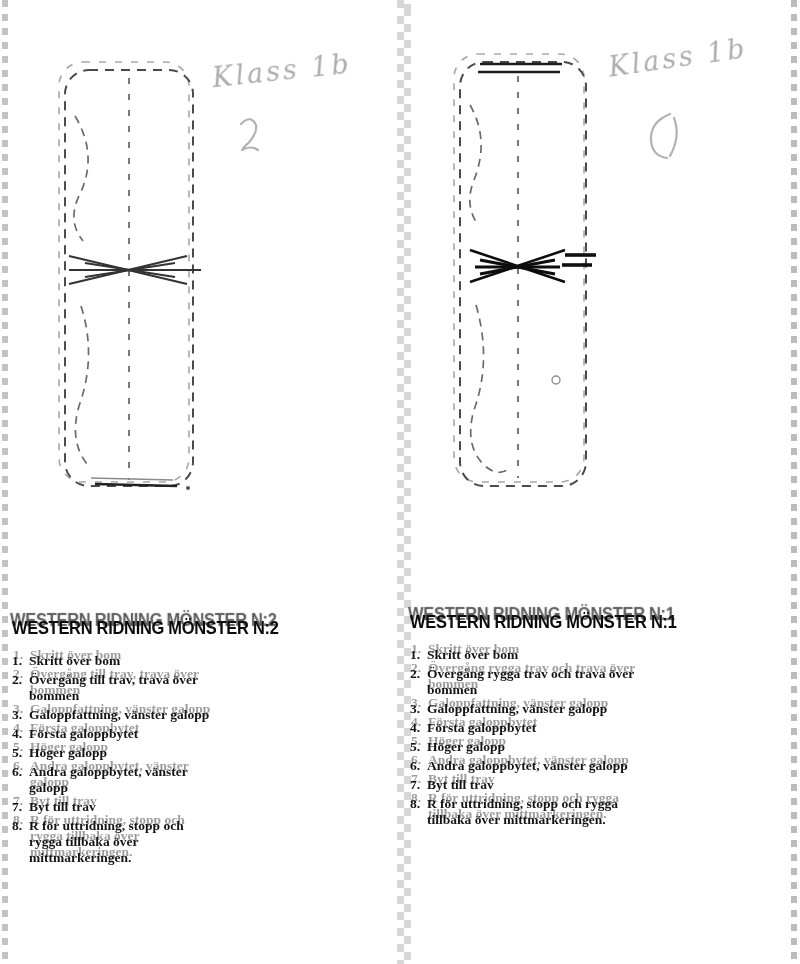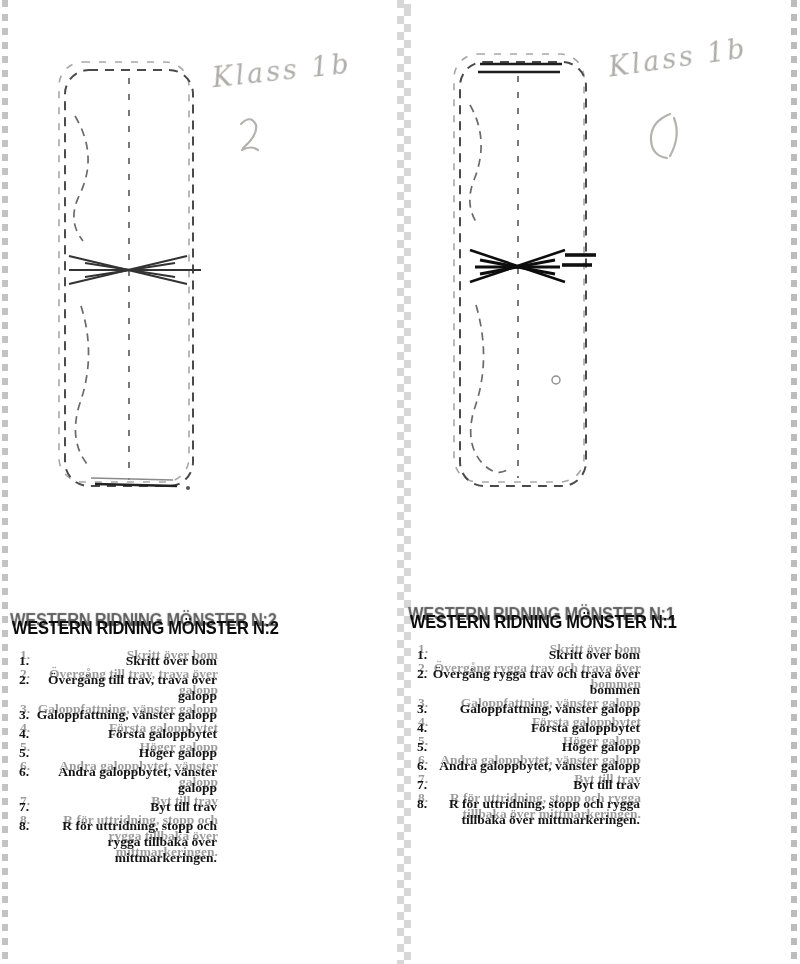--- a/index.html
+++ b/index.html
@@ -26,21 +26,21 @@
   .scribble{position:absolute;}
   .scr-left{left:233px;top:112px;}
   .scr-right{left:640px;top:106px;}
 
   
   .arena{position:absolute;}
   .arena-left{left:55px;top:56px;}
   .arena-right{left:450px;top:50px;}
 
   
-  .textblock{position:absolute;width:260px;filter:blur(0.35px);text-align:right;}
+  .textblock{position:absolute;width:260px;filter:blur(0.35px);}
   .tb-left{left:12px;top:618px;}
   .tb-right{left:410px;top:612px;}
   .pattern-title{font-family:"Liberation Sans",sans-serif;font-weight:900;
      font-size:17.5px;color:#0c0c0c;letter-spacing:-0.3px;white-space:nowrap;
      transform:scaleX(0.94);transform-origin:left;
      text-shadow:-2px -8px 1px rgba(45,45,45,0.78);}
   .steps{margin-top:14px;}
   .step{display:flex;margin-bottom:3px;
      font-size:13.5px;font-weight:700;color:#141414;line-height:16px;
      text-shadow:1px -6px 0.5px rgba(55,55,55,0.5);}
@@ -94,21 +94,21 @@
 
     <div class="textblock tb-left">
       <div class="pattern-title">WESTERN RIDNING MÖNSTER N:2</div>
       <div class="steps">
         <div class="step">
           <span class="num">1.</span>
           <span class="txt">Skritt över bom</span>
         </div>
         <div class="step">
           <span class="num">2.</span>
-          <span class="txt">Övergång till trav, trava över galopp</span>
+          <span class="txt">Övergång till trav, trava över bommen</span>
         </div>
         <div class="step">
           <span class="num">3.</span>
           <span class="txt">Galoppfattning, vänster galopp</span>
         </div>
         <div class="step">
           <span class="num">4.</span>
           <span class="txt">Första galoppbytet</span>
         </div>
         <div class="step">

